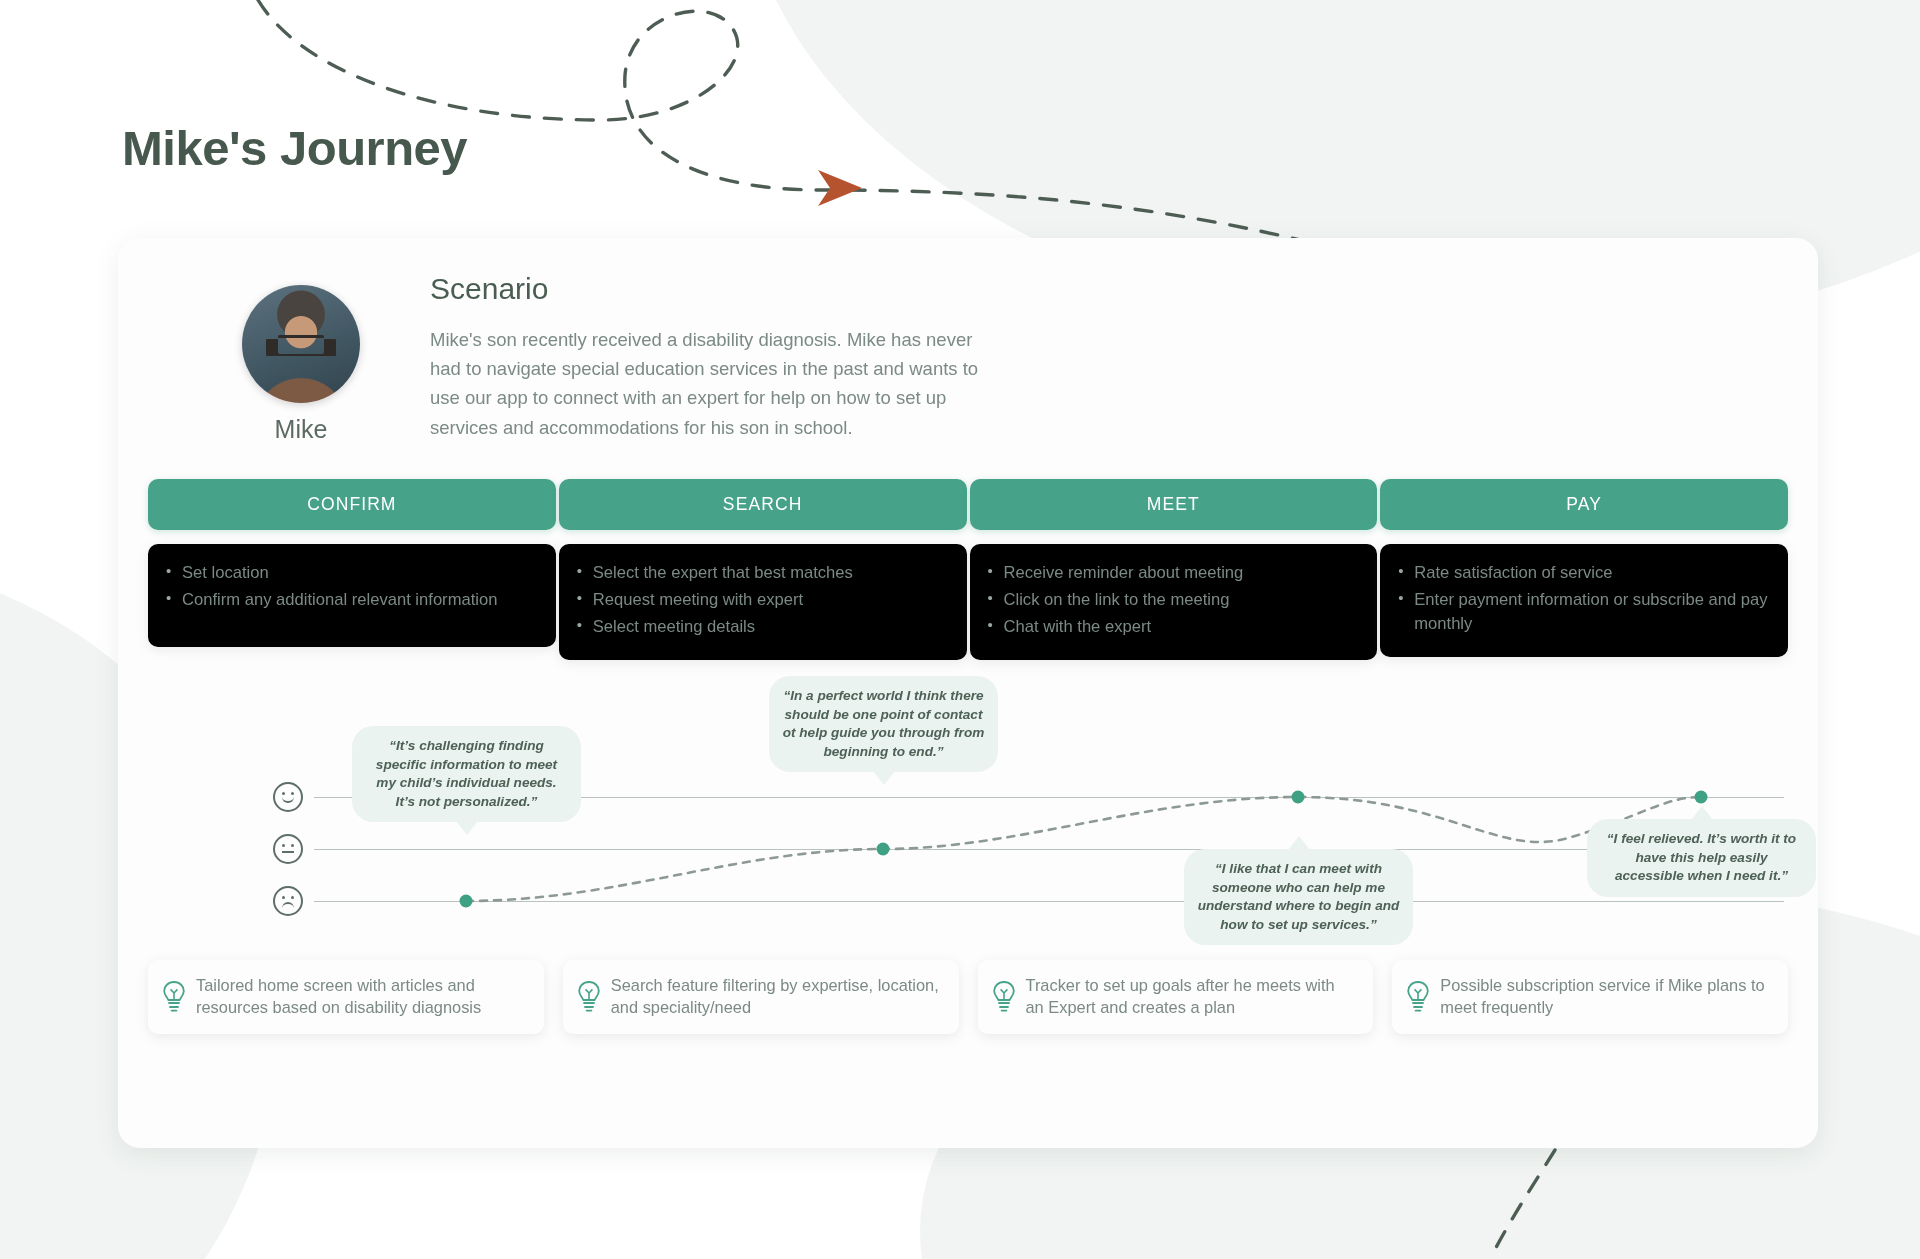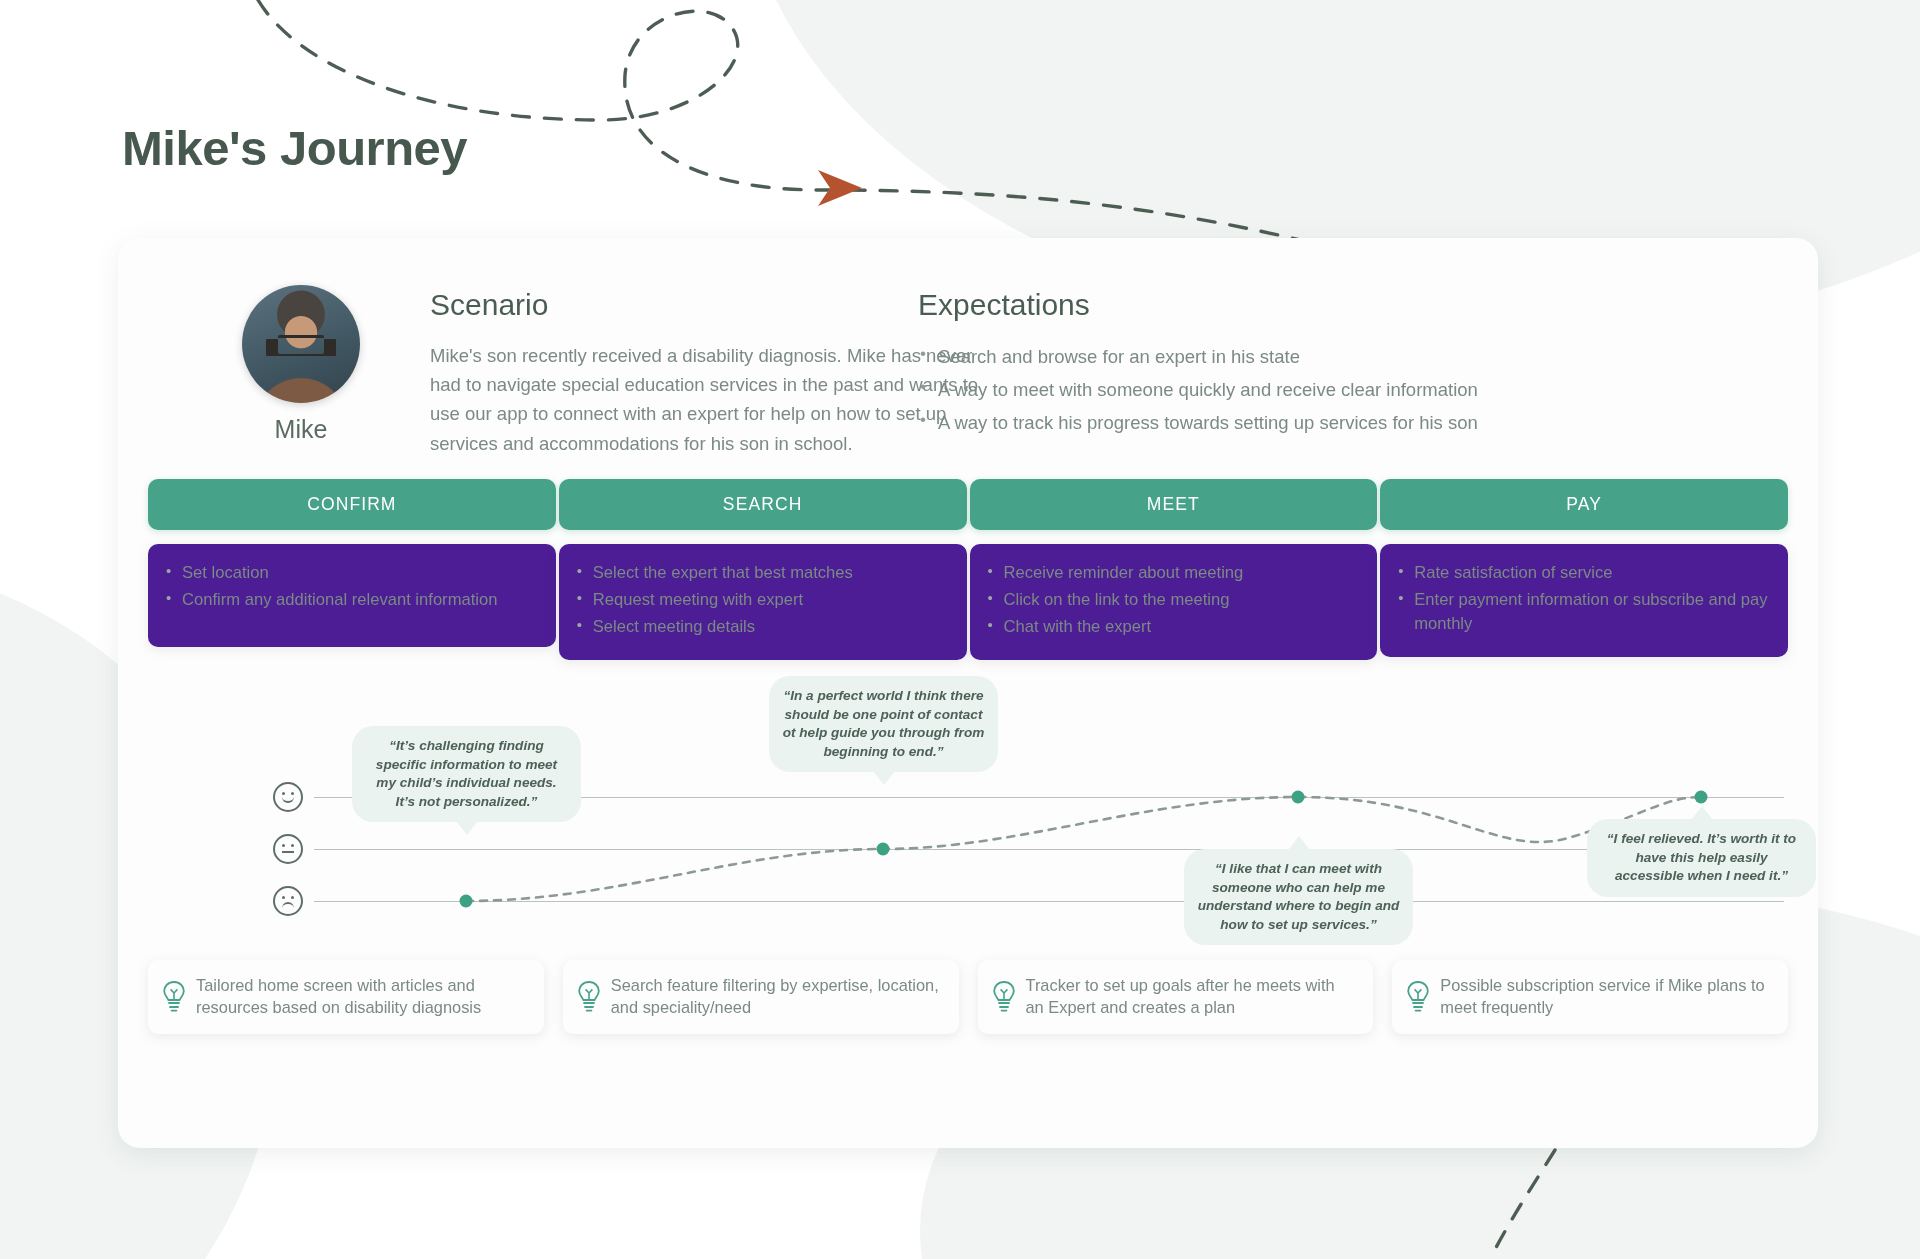--- a/index.html
+++ b/index.html
@@ -64,21 +64,21 @@
   #avatar::after{
     content:""; position:absolute; left:50%; top:42%;
     width:46px; height:16px; transform:translateX(-50%);
     border-top:3px solid #2e2b28; border-radius:2px;
     box-shadow: -13px 3px 0 -1px #2e2b28, 13px 3px 0 -1px #2e2b28;
   }
   #persona-name { margin-top: 12px; font-size: 25px; color: #5b6b62; }
 
   
   .col-heading { font-size: 30px; color: #4a5d52; font-weight: 400; }
-  #scenario { position: absolute; left: 312px; top: 50px; width: 560px; }
+  #scenario { position: absolute; left: 312px; top: 34px; width: 560px; }
   #scenario .body {
     margin-top: 19px; font-size: 18.5px; line-height: 1.58; color: #7b8a84;
   }
   #expectations { position: absolute; left: 800px; top: 50px; width: 660px; }
   #expectations ul { margin-top: 20px; list-style: none; }
   #expectations li {
     font-size: 18.5px; line-height: 1.58; color: #7b8a84;
     padding-left: 20px; position: relative; margin-bottom: 4px;
   }
   #expectations li::before {
@@ -89,21 +89,21 @@
   #phases { position: absolute; left: 10px; top: 231px; width: 1680px; display: flex; gap: 3px; padding: 10px 20px; }
   .phase { flex: 1; display: flex; flex-direction: column; }
   .phase-header {
     background: #46a288; color: #ffffff;
     border-radius: 10px; height: 51px;
     display: flex; align-items: center; justify-content: center;
     font-size: 17.5px; letter-spacing: 1.1px;
     box-shadow: 0 2px 7px rgba(70,162,136,0.25);
   }
   .phase-body {
-    margin-top: 14px; background: #4c1d95; border-radius: 10px;
+    margin-top: 14px; background: #000000; border-radius: 10px;
     box-shadow: 0 3px 12px rgba(90,105,98,0.13);
     min-height: 103px; padding: 17px 20px 18px 16px;
   }
   .phase-body ul { list-style: none; }
   .phase-body li {
     font-size: 16.6px; line-height: 1.45; color: #7b8a84;
     padding-left: 18px; position: relative; margin-bottom: 3px;
   }
   .phase-body li::before {
     content: "\2022"; position: absolute; left: 2px; top: -1px; color: #9aa6a0; font-size: 15px;
@@ -175,28 +175,20 @@
     <div id="persona">
       <div id="avatar"></div>
       <div id="persona-name">Mike</div>
     </div>
 
     <div id="scenario">
       <div class="col-heading">Scenario</div>
       <div class="body">Mike's son recently received a disability diagnosis. Mike has never had to navigate special education services in the past and wants to use our app to connect with an expert for help on how to set up services and accommodations for his son in school.</div>
     </div>
 
-    <div id="expectations">
-      <div class="col-heading">Expectations</div>
-      <ul>
-        <li>Search and browse for an expert in his state</li>
-        <li>A way to meet with someone quickly and receive clear information</li>
-        <li>A way to track his progress towards setting up services for his son</li>
-      </ul>
-    </div>
 
     <div id="phases">
       <div class="phase">
         <div class="phase-header">CONFIRM</div>
         <div class="phase-body">
           <ul>
             <li>Set location</li>
             <li>Confirm any additional relevant information</li>
           </ul>
         </div>

